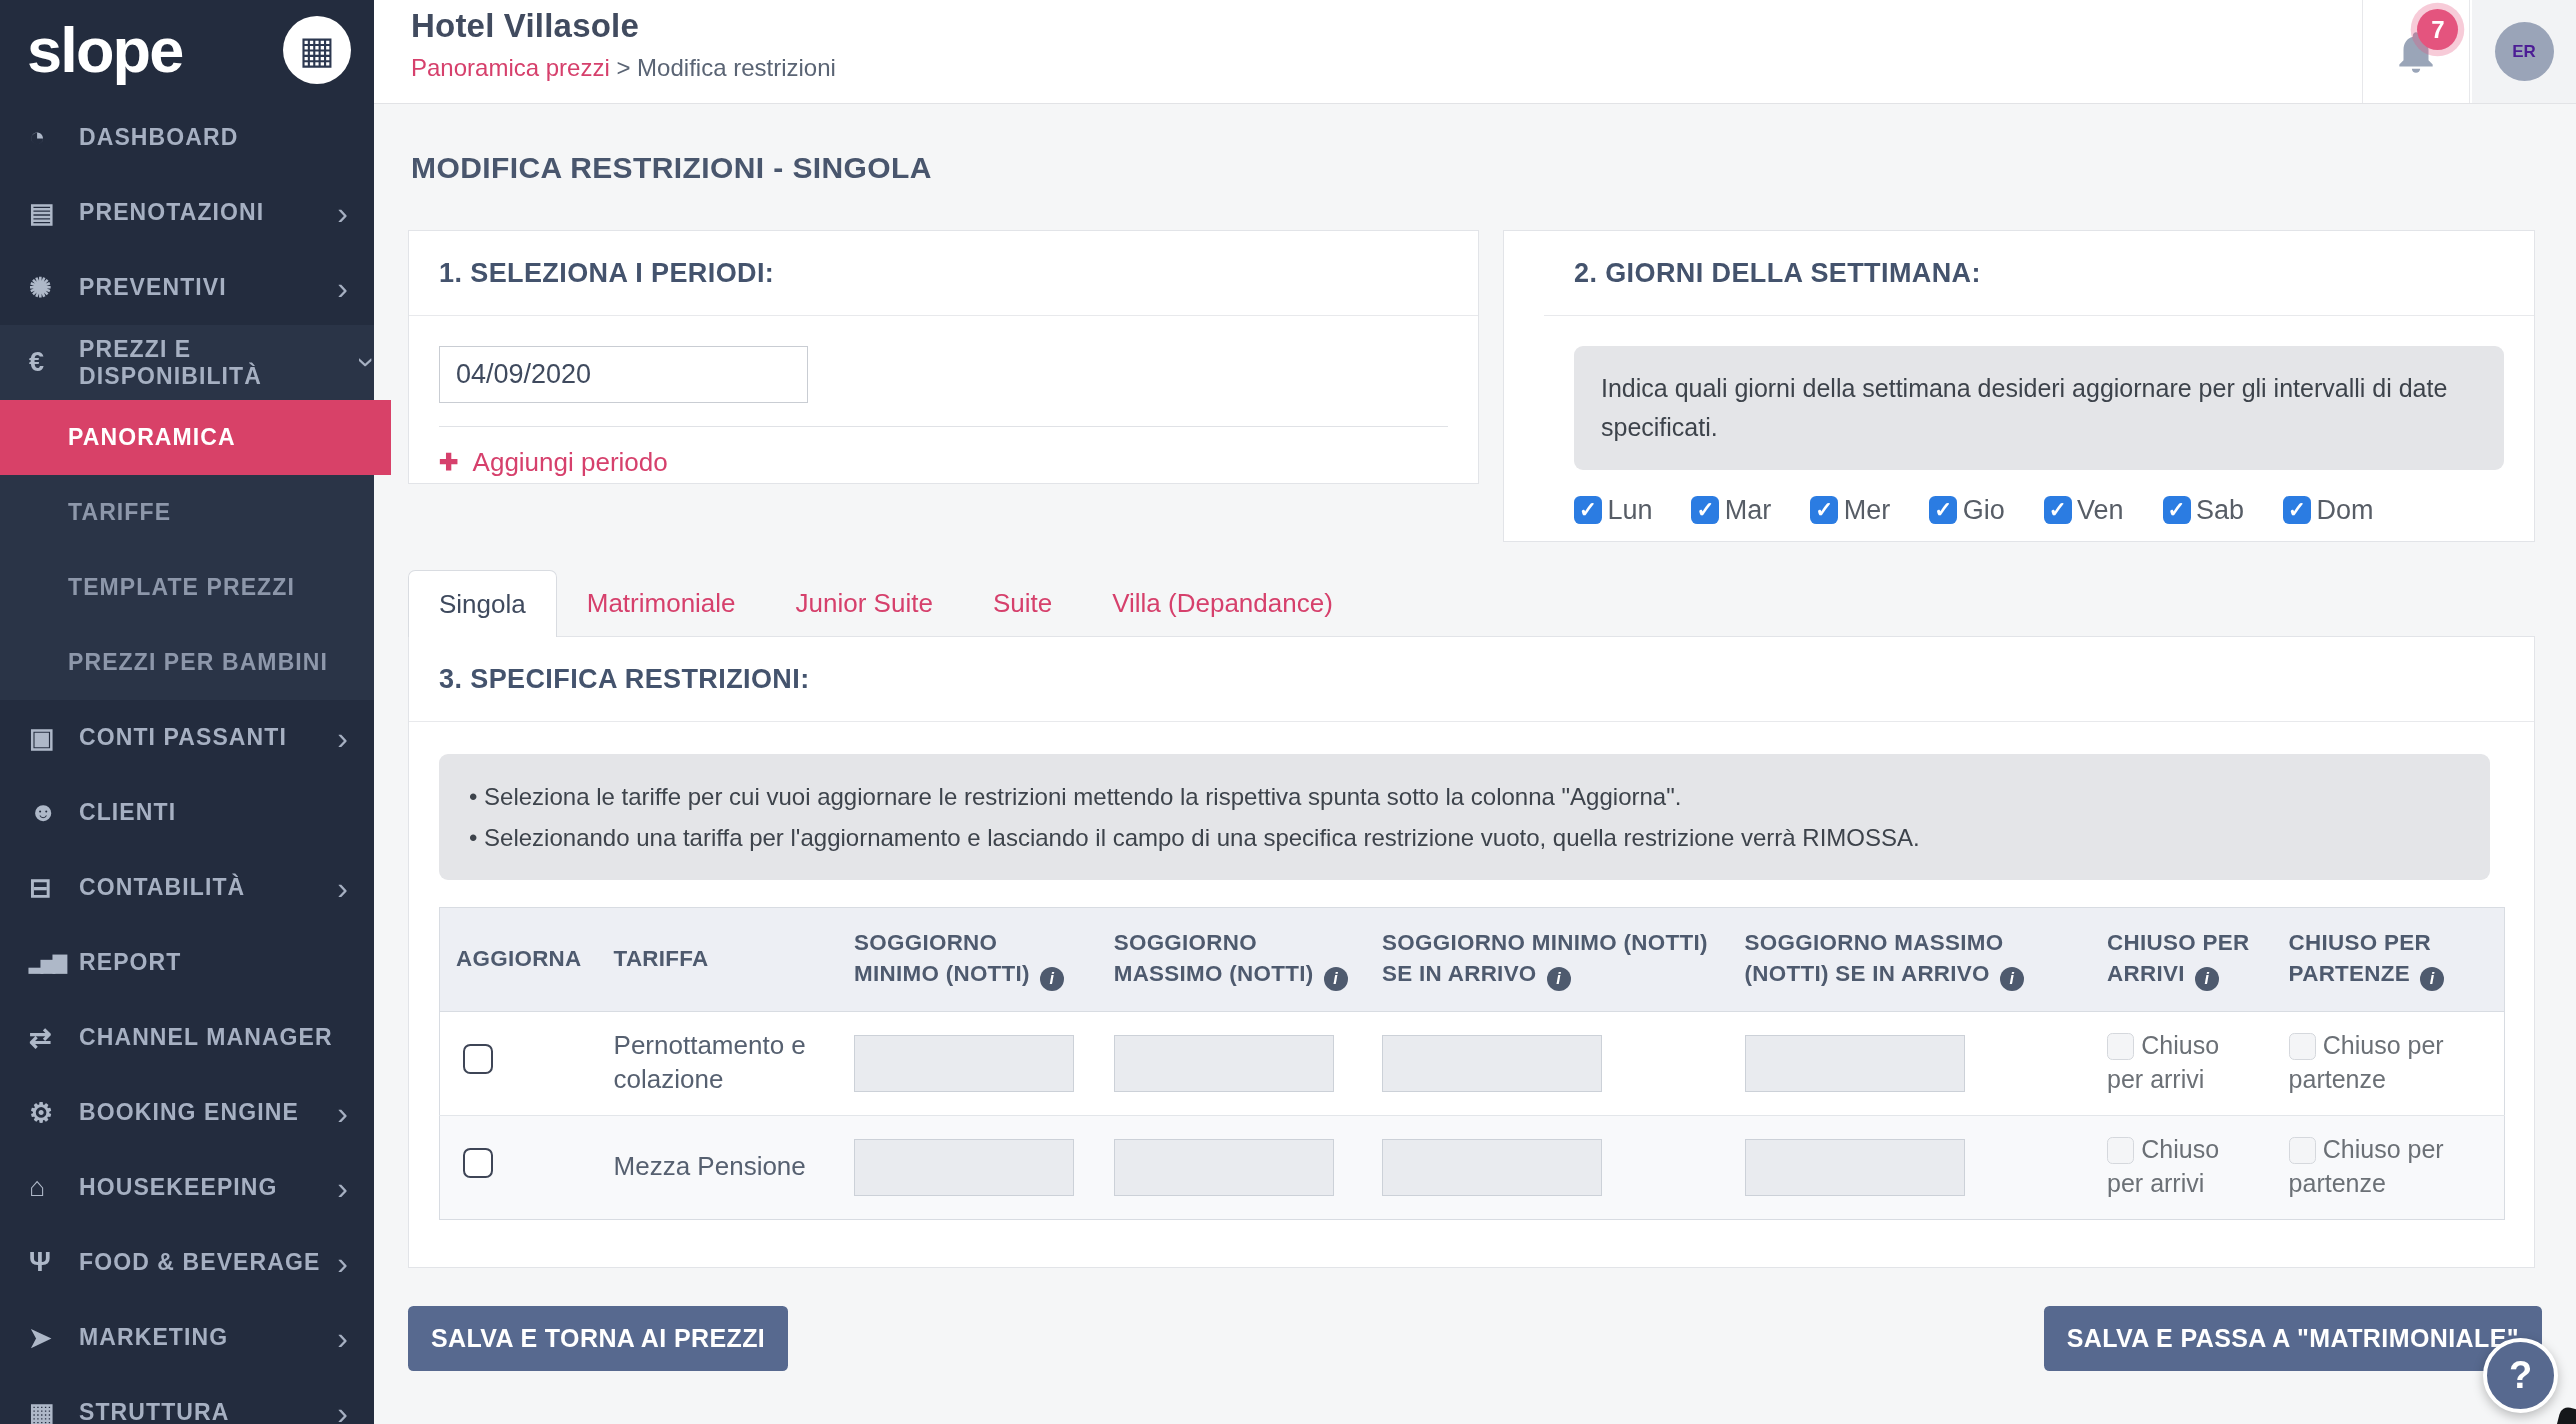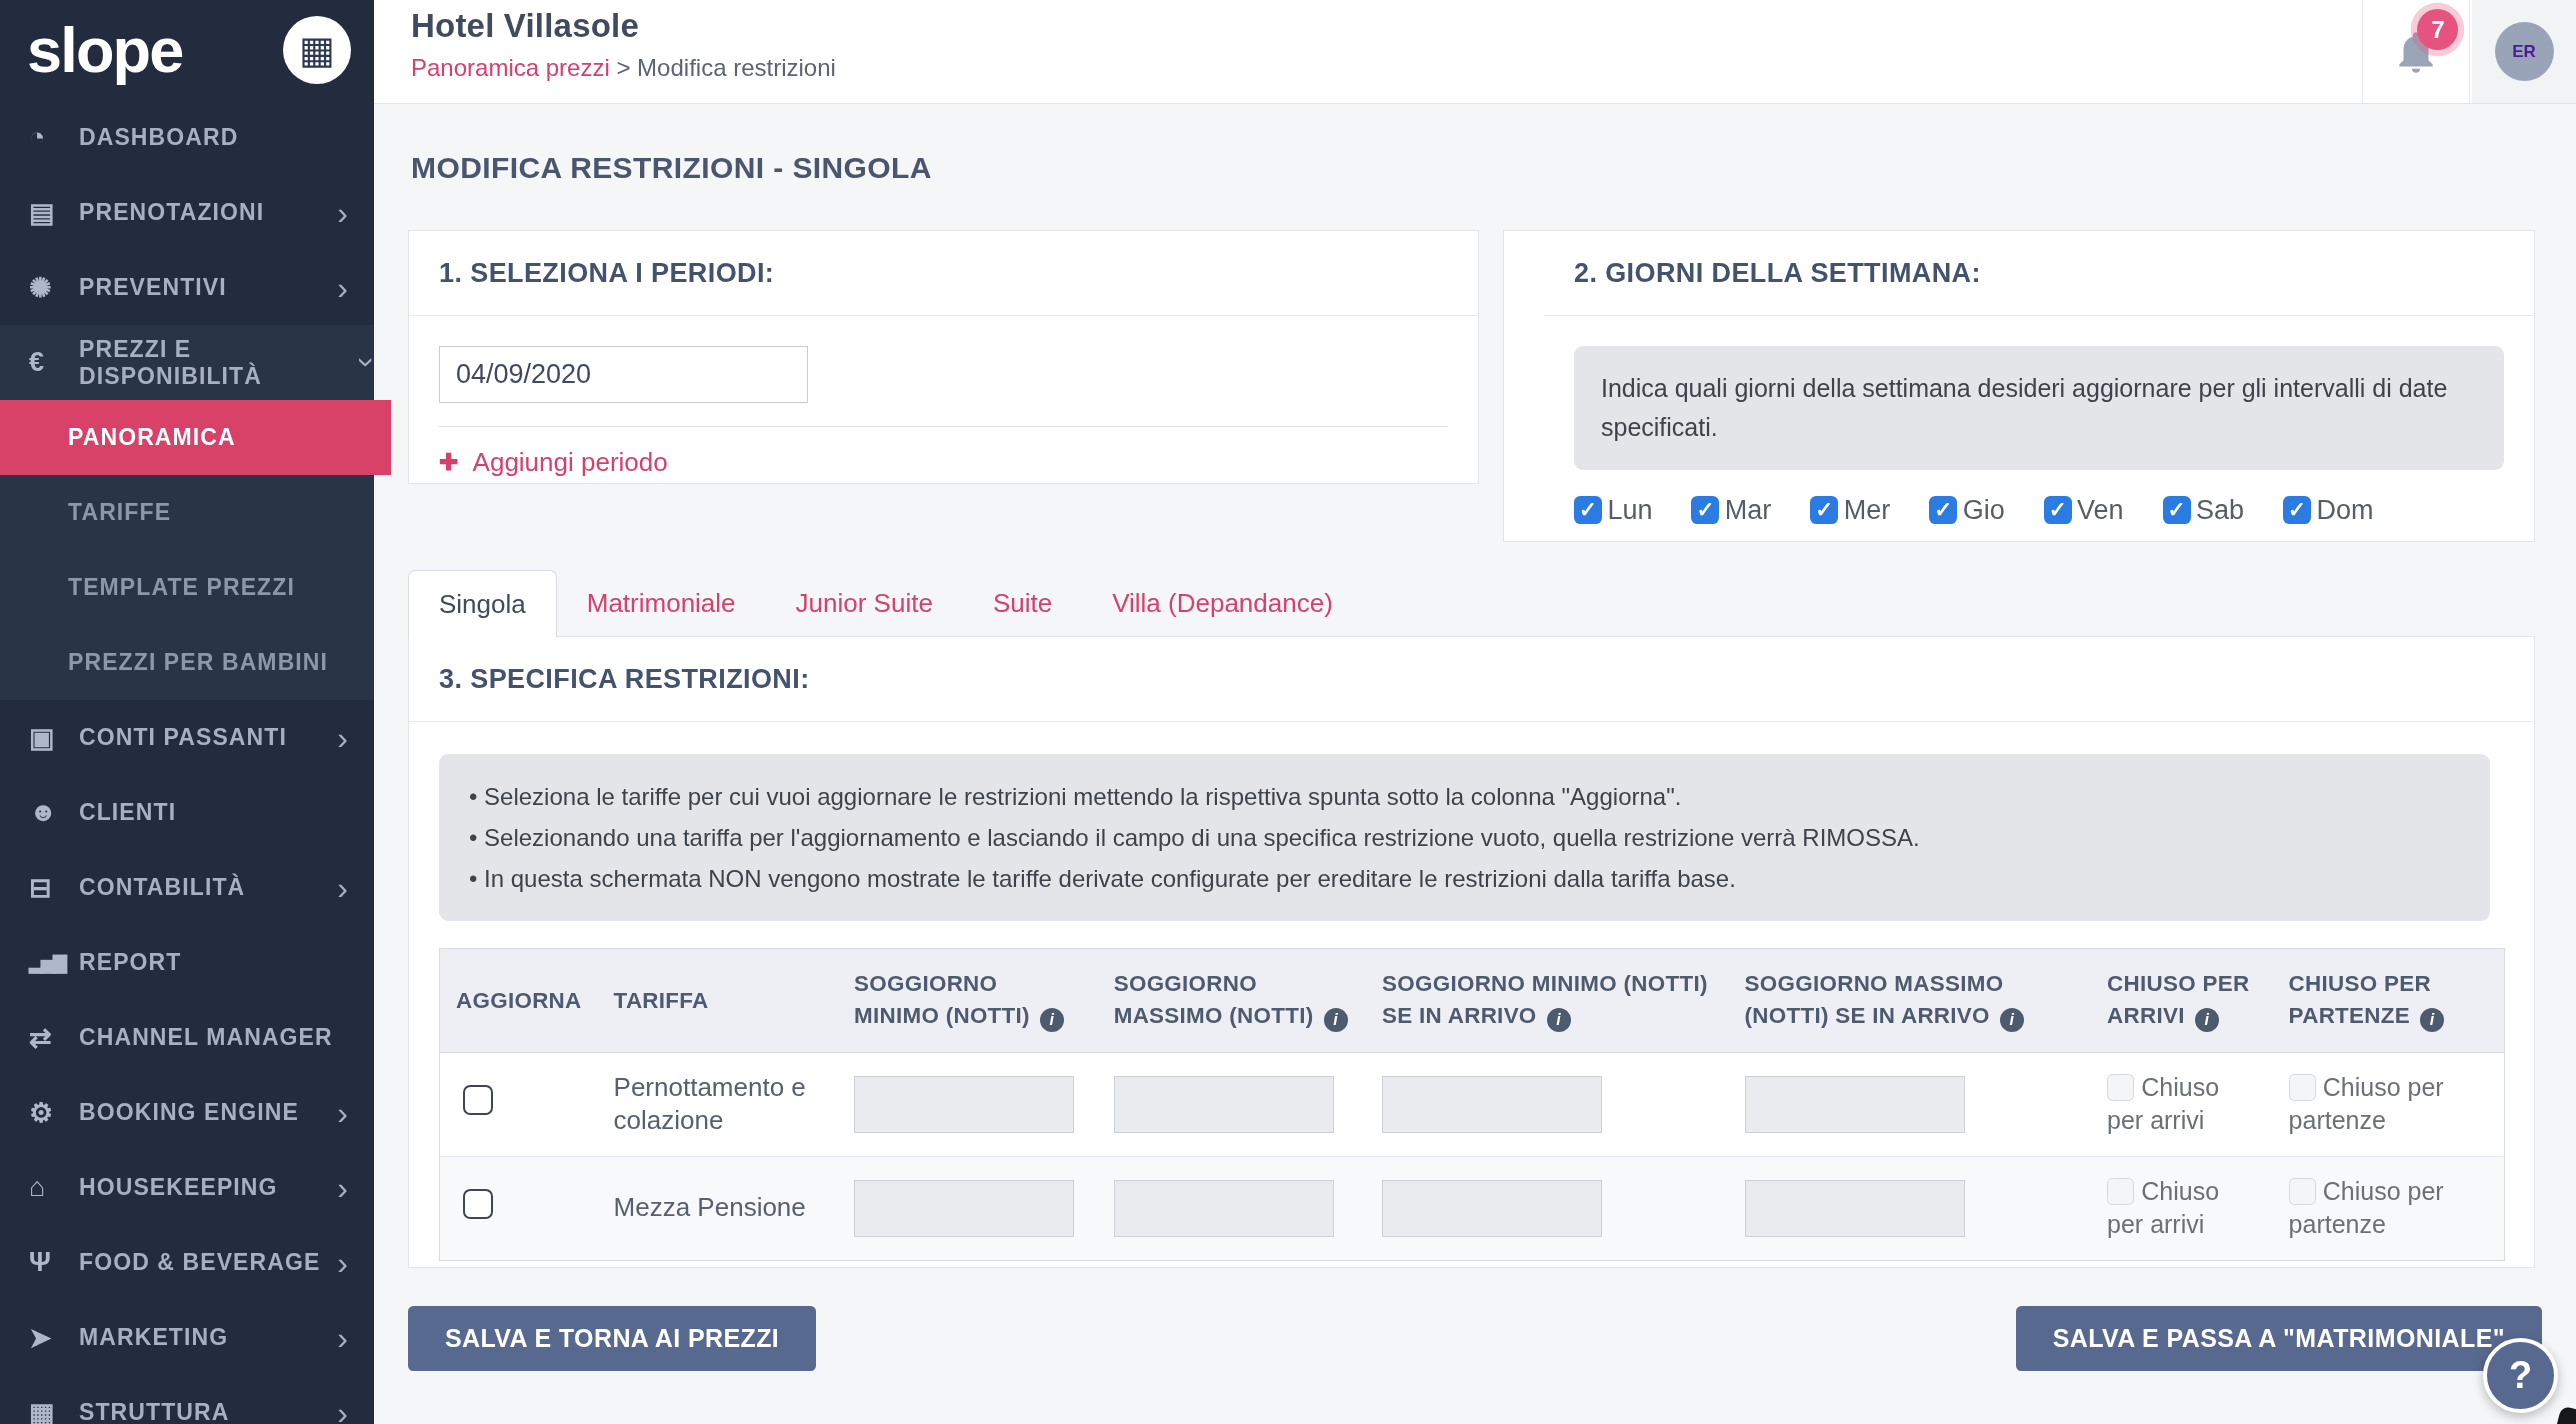--- a/index.html
+++ b/index.html
@@ -84,21 +84,21 @@
   .rtable tbody tr { border-top:0.9px solid #e3e6ea; }
   .cb-plain { width:30px; height:30px; border:2.7px solid #3e4556; border-radius:7.2px; background:#fff;
               display:inline-block; cursor:pointer; margin-left:7.2px; }
   .num-input { width:220px; height:57px; background:#e9ebef; border:1.8px solid #ccd1d8; font-size:25px;
                padding:0 12.5px; font-family:inherit; }
   .cb-soft { width:27px; height:27px; background:#f4f5f7; border:1.8px solid #d5d8dd; border-radius:5.4px;
              display:inline-block; vertical-align:-5.4px; margin-right:7.2px; cursor:pointer; }
   .closed-label { font-size:25px; color:#6b7076; }
 
   .btn { position:absolute; height:65px; background:#57698f; color:#ffffff; font-size:25px; font-weight:700;
-         letter-spacing:0.4px; border:none; border-radius:5.4px; padding:0 37px; cursor:pointer; font-family:inherit; }
+         letter-spacing:0.4px; border:none; border-radius:5.4px; padding:0 23px; cursor:pointer; font-family:inherit; }
   .btn-left { left:34px; top:1202px; }
   .btn-right { right:34px; top:1202px; }
 
   .fab { position:absolute; left:2483px; top:1338px; width:75px; height:75px; border-radius:50%;
          background:#57698f; border:4.5px solid #ffffff; color:#fff; font-size:38px; font-weight:700;
          display:flex; align-items:center; justify-content:center; box-shadow:0 3.6px 10.7px rgba(0,0,0,0.25);
          z-index:9; cursor:pointer; }
   .corner-chip { position:absolute; left:2556px; top:1410px; width:41px; height:41px; background:#15171a;
                  border-radius:9px; transform:rotate(14deg); z-index:8; }
   .bell-svg { width:50px; height:50px; fill:#9aa5b8; }
@@ -265,21 +265,20 @@
       <div class="tab link">Junior Suite</div>
       <div class="tab link">Suite</div>
       <div class="tab link">Villa (Depandance)</div>
     </div>
 
     <section class="card card3">
       <div class="card-h">3. SPECIFICA RESTRIZIONI:</div>
       <div class="bullets-box">
         <div><span>•</span> <span>Seleziona le tariffe per cui vuoi aggiornare le restrizioni mettendo la rispettiva spunta sotto la colonna "Aggiorna".</span></div>
         <div><span>•</span> <span>Selezionando una tariffa per l'aggiornamento e lasciando il campo di una specifica restrizione vuoto, quella restrizione verrà RIMOSSA.</span></div>
-        <div><span>•</span> <span>In questa schermata NON vengono mostrate le tariffe derivate configurate per ereditare le restrizioni dalla tariffa base.</span></div>
       </div>
       <table class="rtable">
         <colgroup>
           <col style="width:143px">
             <col style="width:242px">
             <col style="width:260px">
             <col style="width:269px">
           <col style="width:367px">
             <col style="width:367px">
             <col style="width:184px">

